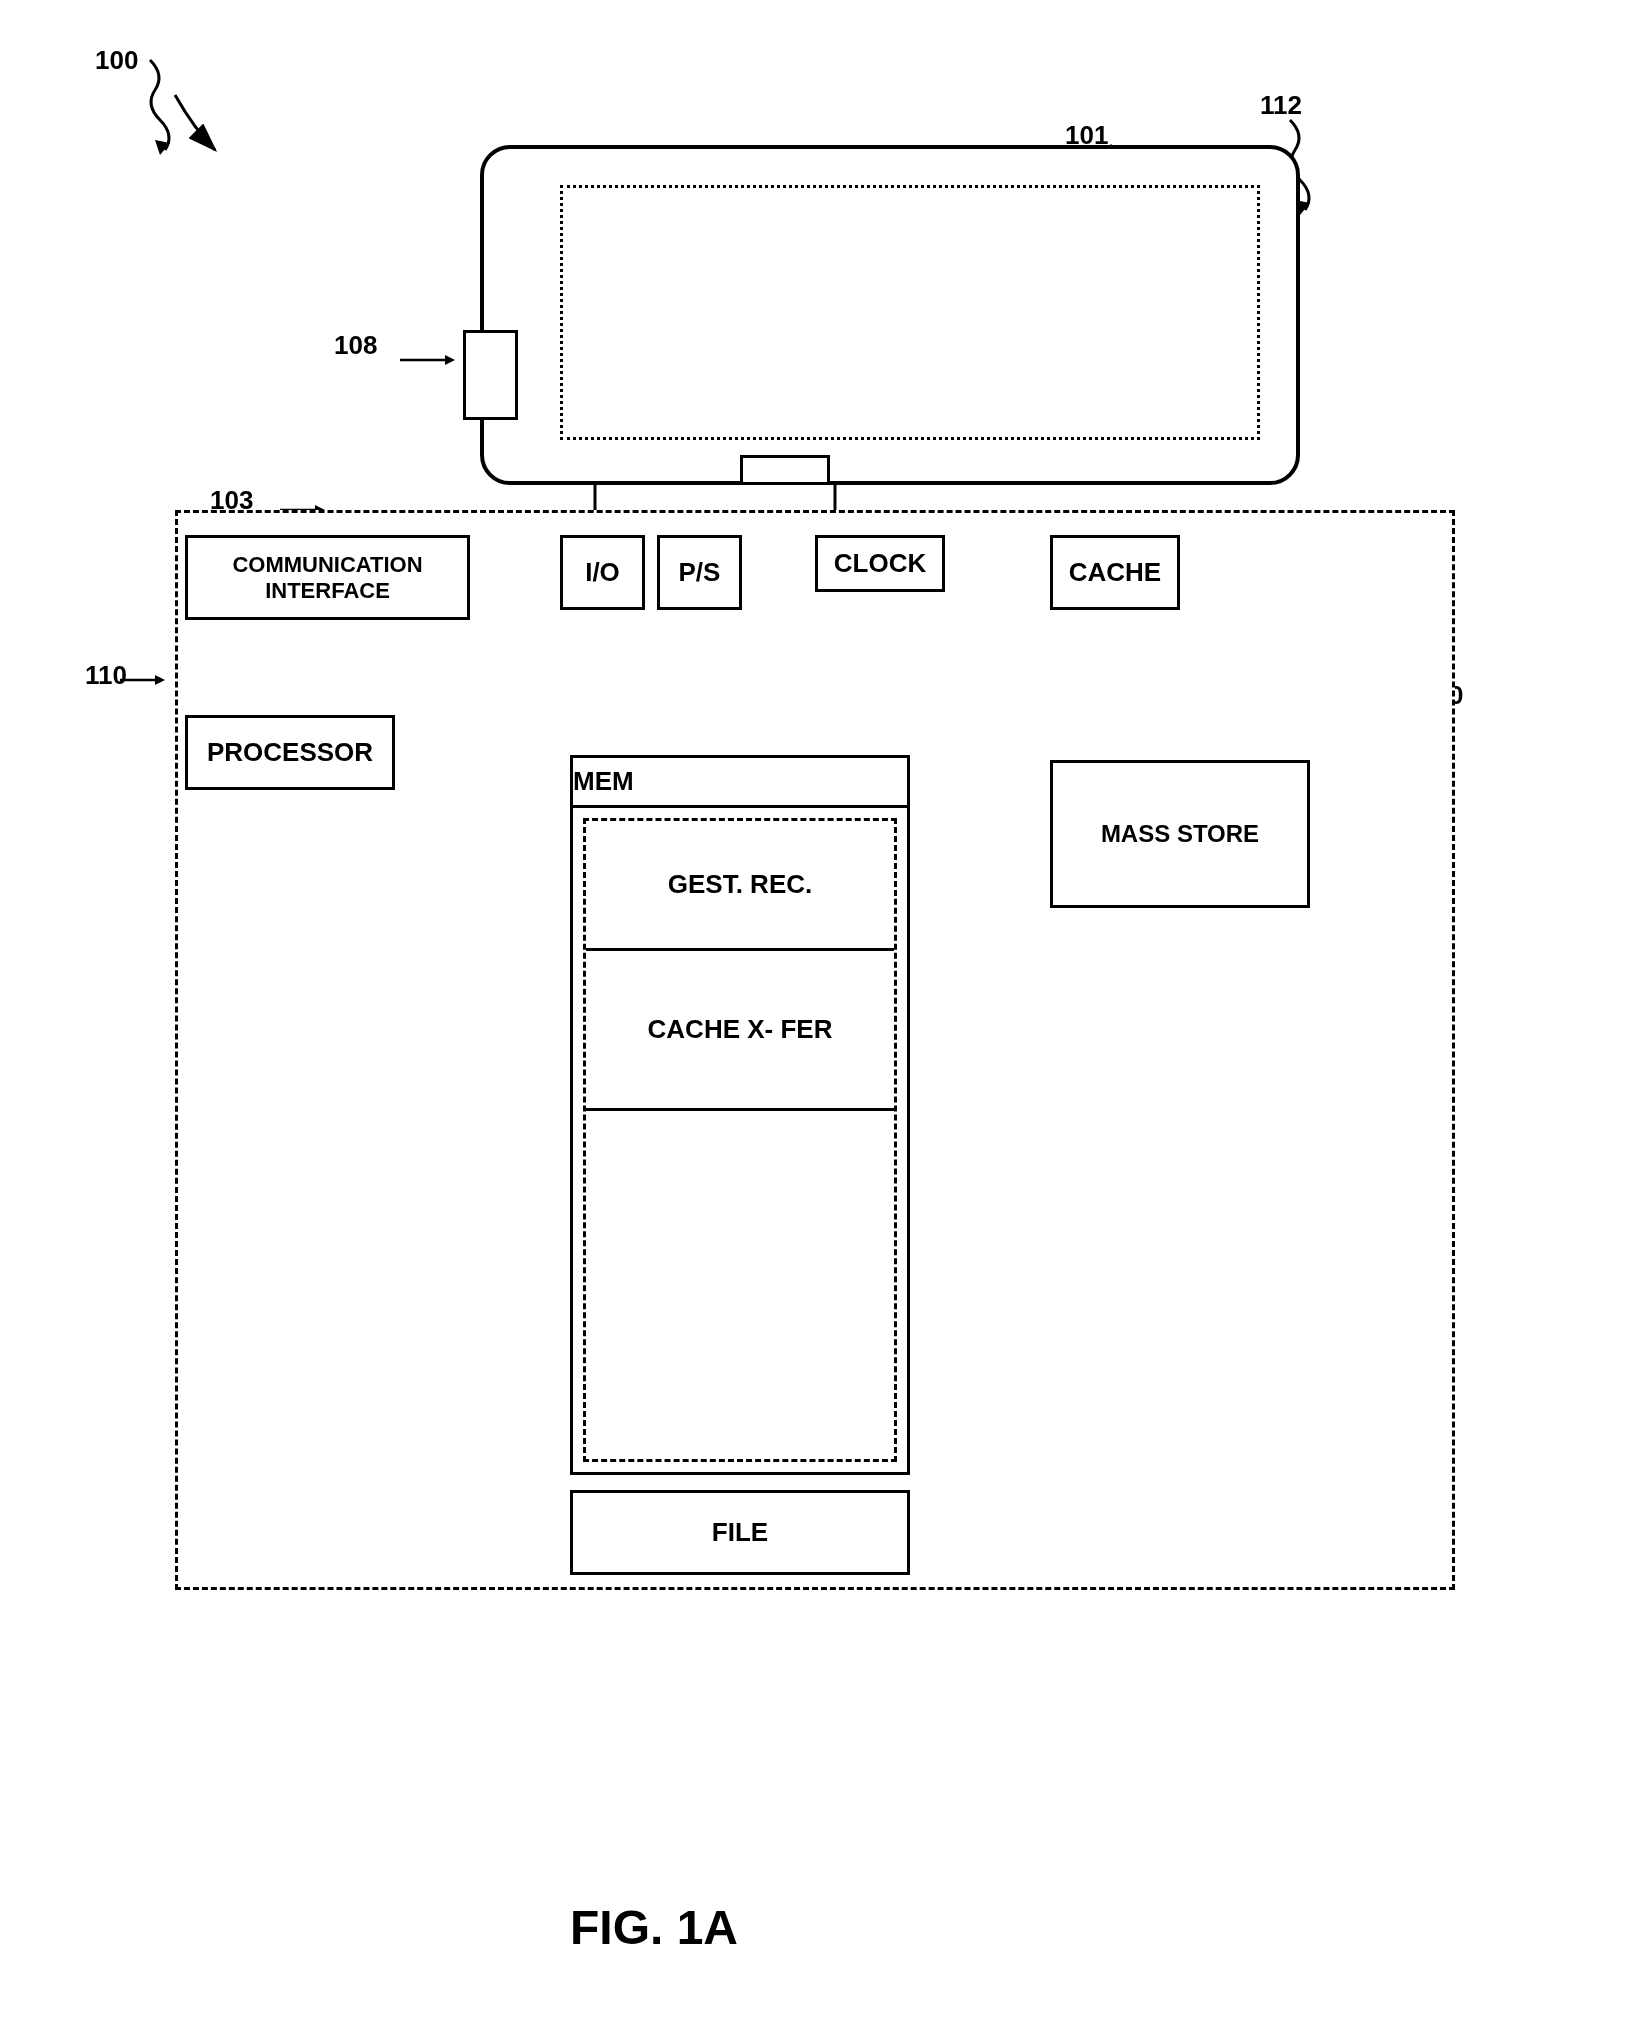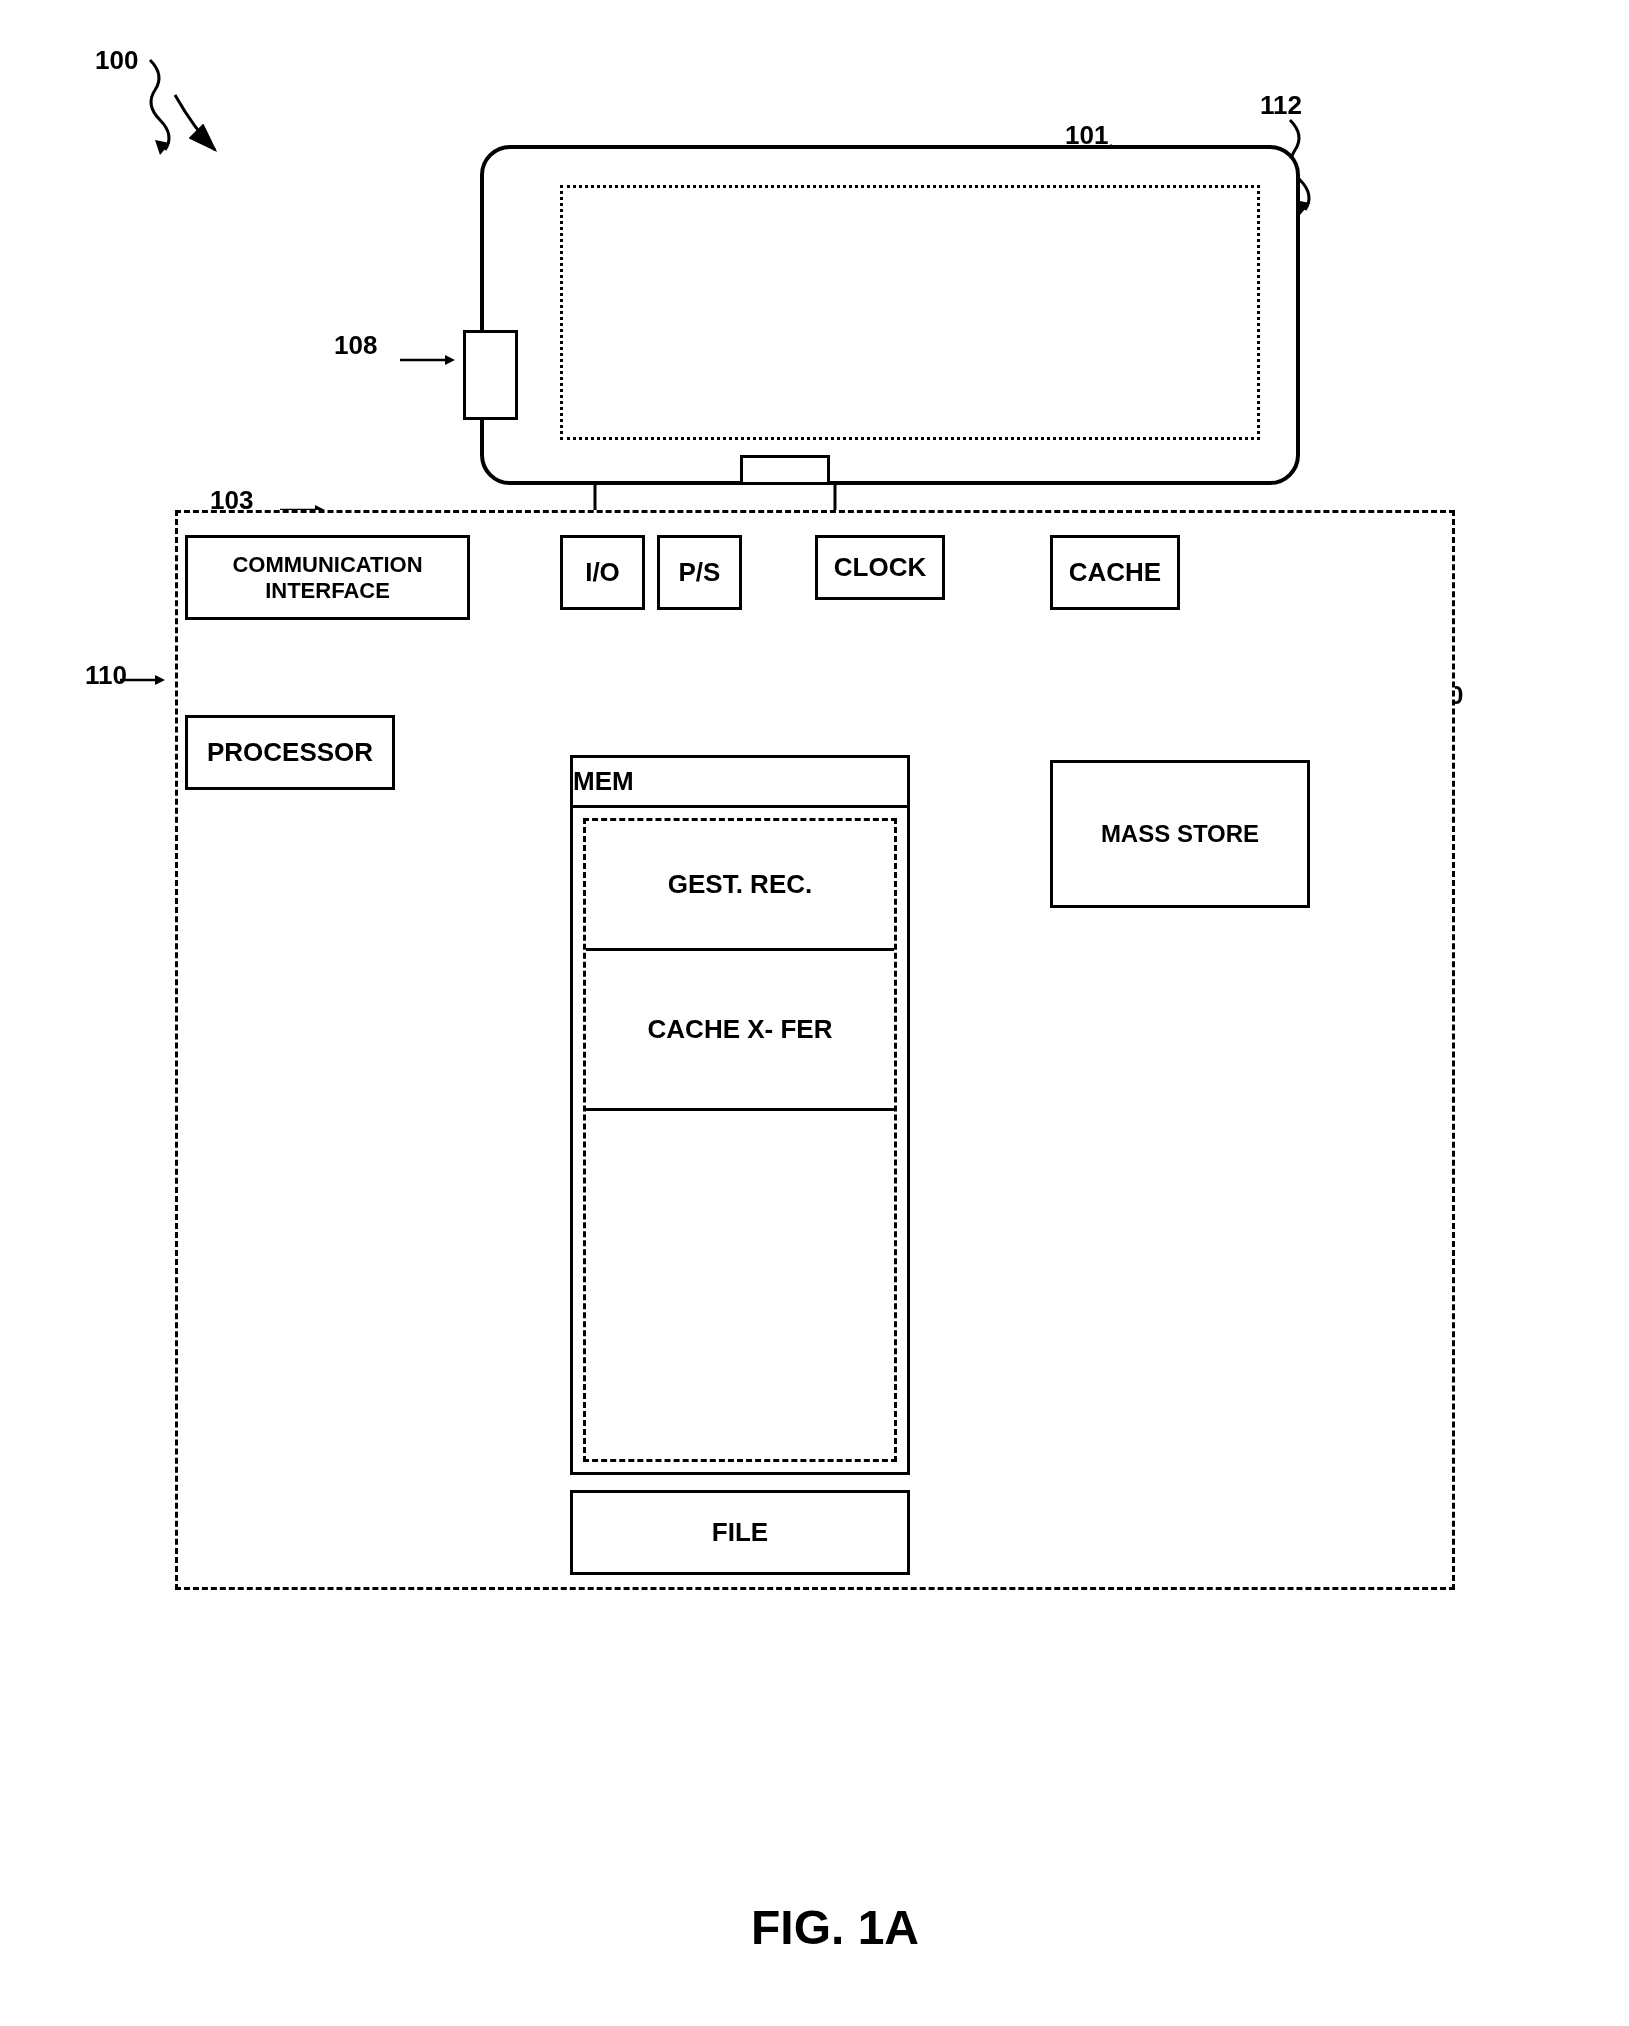--- a/index.html
+++ b/index.html
@@ -50,21 +50,21 @@
     .box.rounded {
       border-radius: 30px;
     }
 
     
     .fig-label {
       position: absolute;
       font-size: 48px;
       font-weight: bold;
       font-family: Arial, sans-serif;
-      text-align: center;
+      text-align: left;
     }
 
     svg.diagram-svg {
       position: absolute;
       top: 0; left: 0;
       width: 1629px;
       height: 2026px;
       pointer-events: none;
     }
   </style>
@@ -214,21 +214,21 @@
 
   <div class="box dashed" style="left:155px; top:510px; width:1280px; height:1080px; border-width:3px;"></div>
 
   <div class="box" style="left:165px; top:535px; width:285px; height:85px; border-width:3px; font-size:22px;">COMMUNICATION
 INTERFACE</div>
 
   <div class="box" style="left:540px; top:535px; width:85px; height:75px; border-width:3px;">I/O</div>
 
   <div class="box" style="left:637px; top:535px; width:85px; height:75px; border-width:3px;">P/S</div>
 
-  <div class="box" style="left:795px; top:535px; width:130px; height:65px; border-width:3px;">CLOCK</div>
+  <div class="box" style="left:795px; top:535px; width:130px; height:57px; border-width:3px;">CLOCK</div>
 
   <div class="box" style="left:1030px; top:535px; width:130px; height:75px; border-width:3px;">CACHE</div>
 
   <div class="box" style="left:165px; top:715px; width:210px; height:75px; border-width:3px;">PROCESSOR</div>
 
   <div class="box" style="left:550px; top:755px; width:340px; height:720px; border-width:3px; align-items:flex-start; justify-content:flex-start; padding:0; flex-direction:column;">
     <div style="width:100%; text-align:left; font-size:26px; font-weight:bold; padding:8px 0; border-bottom:3px solid #000;">MEM</div>
 
     <div style="margin:10px; border:3px dashed #000; width:calc(100% - 20px); flex:1; display:flex; flex-direction:column;">
       <div class="box" style="position:relative; width:100%; height:130px; border:none; border-bottom:3px solid #000; font-size:26px;">GEST.

